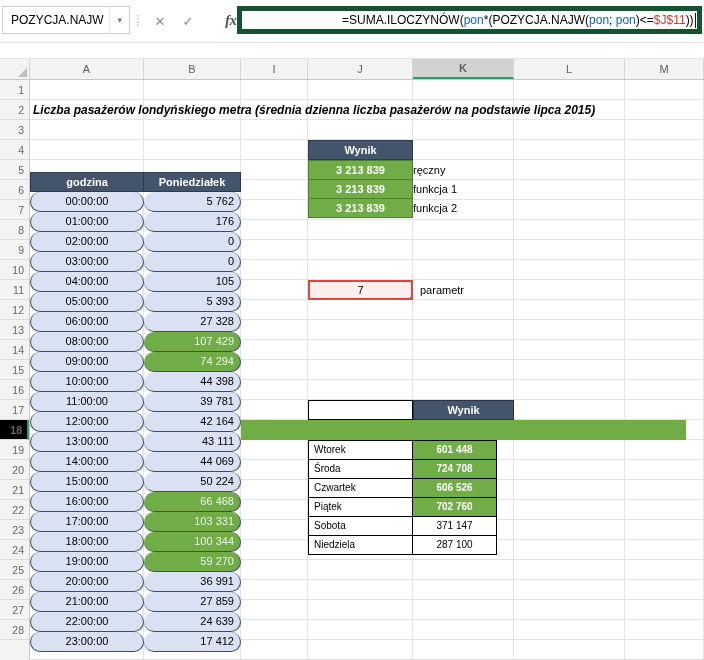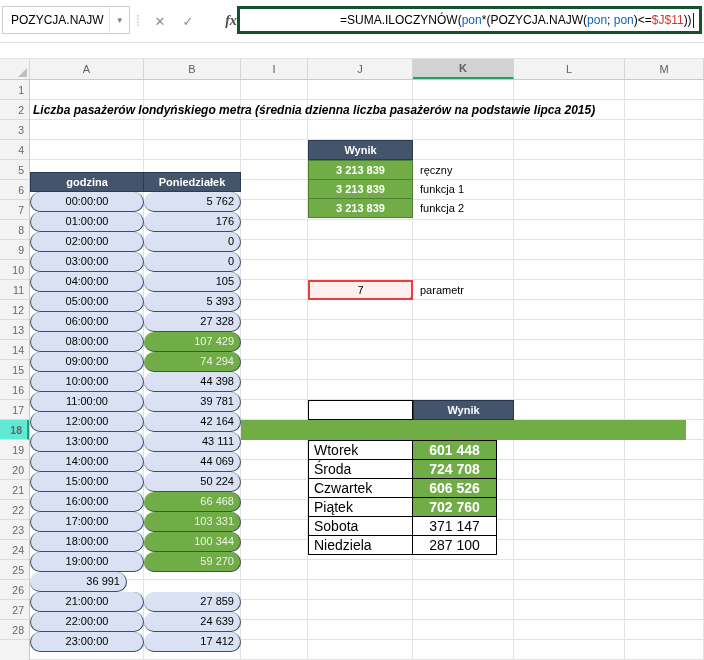--- a/index.html
+++ b/index.html
@@ -13,21 +13,21 @@
     display:flex;align-items:center;padding:0 0 0 8px;font-size:12px;box-sizing:border-box;background:#fff;}
   .nb-arrow{margin-left:auto;color:#7a7a7a;font-size:9px;border-left:1px solid #e6e6e6;height:100%;
     display:flex;align-items:center;padding:0 7px;}
   .fb-sep{position:absolute;left:136px;top:9px;color:#bdbdbd;font-size:14px;line-height:24px;}
   .fb-sep::before{content:"⁞";}
   .fb-btn{position:absolute;top:9px;width:24px;height:24px;border:none;background:transparent;color:#8c8c8c;
     font-size:13px;display:flex;align-items:center;justify-content:center;padding:0;cursor:default;}
   #b-cancel{left:148px;}
   #b-enter{left:176px;}
   #b-fx{left:204px;font-family:"Liberation Serif",serif;font-style:italic;font-weight:bold;color:#4d4d4d;font-size:14px;margin-left:15px;}
-  .fb-input{position:absolute;left:237px;top:6px;width:465px;height:28px;border:3px solid #14532d;box-sizing:border-box;
+  .fb-input{position:absolute;left:237px;top:6px;width:465px;height:28px;border:5px solid #14532d;box-sizing:border-box;
     display:flex;align-items:center;font-size:12px;padding-left:100px;white-space:pre;background:#fff;overflow:hidden;}
   .fb-input::after{content:"";display:inline-block;width:1px;height:15px;background:#1a1a1a;margin-left:1px;}
   
   .sheet{position:absolute;top:58px;left:0;width:704px;height:602px;background:#fff;}
   .col-headers{position:absolute;top:0;left:0;width:704px;height:22px;display:flex;background:#f3f3f3;
     border-top:1px solid #e3e3e3;border-bottom:1px solid #c9c9c9;box-sizing:border-box;}
   .col-headers > div{box-sizing:border-box;height:100%;border-right:1px solid #d5d5d5;display:flex;
     align-items:center;justify-content:center;font-size:11px;color:#5f5f5f;}
   .corner{width:30px;position:relative;}
   .corner::after{content:"";position:absolute;right:2px;bottom:2px;border-left:9px solid transparent;border-bottom:9px solid #bfbfbf;}
@@ -36,21 +36,21 @@
   .col-headers > div:nth-of-type(4){width:67px;}
   .col-headers > div:nth-of-type(5){width:105px;}
   .col-headers > div:nth-of-type(6){width:101px;}
   .col-headers > div:nth-of-type(7){width:111px;}
   .col-headers > div:nth-of-type(8){width:79px;}
   .colsel{background:#d2d2d2;border-bottom:2px solid #21a366 !important;color:#135c36;font-weight:bold;}
   .row-gutter{position:absolute;top:22px;left:0;bottom:0;width:30px;background:#f3f3f3;
     border-right:1px solid #c9c9c9;box-sizing:border-box;}
   .row-gutter > div{height:20px;box-sizing:border-box;border-bottom:1px solid #dcdcdc;font-size:10.5px;color:#666;
     display:flex;align-items:center;justify-content:flex-end;padding-right:5px;}
-  .rowsel{background:#5eead4;border-right:2px solid #21a366;color:#135c36;font-weight:bold;}
+  .rowsel{background:#000000;border-right:2px solid #21a366;color:#135c36;font-weight:bold;}
   .hlines{position:absolute;left:30px;right:0;top:22px;bottom:0;
     background:repeating-linear-gradient(to bottom,transparent 0px,transparent 19px,#e2e3e5 19px,#e2e3e5 20px);}
   .vline{position:absolute;top:22px;bottom:0;width:1px;background:#e2e3e5;}
   
   .title-cell{position:absolute;left:33px;top:42px;height:20px;line-height:20px;z-index:3;
     font-size:12px;font-weight:bold;font-style:italic;white-space:nowrap;}
   .hours{position:absolute;left:30px;top:82px;width:211px;z-index:4;font-size:11px;}
   .hours .hd{display:flex;height:20px;margin-top:32px;}
   .hours .hd > div{box-sizing:border-box;height:20px;line-height:18px;text-align:center;background:#44546a;color:#fff;
     font-weight:bold;border:1px solid #2b3a57;}
@@ -61,34 +61,34 @@
   .hcell.time{width:114px;text-align:center;border:1px solid #3e4c68;border-top:none;}
   .hcell.val{width:97px;text-align:right;padding-right:6px;border:1px solid #3e4c68;border-top:none;border-left:none;}
   .hcell.green{background:#70ad47;color:#edf4e7;}
   .results{position:absolute;left:308px;top:82px;z-index:4;font-size:11px;}
   .res-hd{width:105px;height:20px;box-sizing:border-box;background:#44546a;color:#fff;font-weight:bold;
     text-align:center;line-height:18px;border:1px solid #2b3a57;}
   .rrow{display:flex;height:20px;}
   .rrow + .rrow{margin-top:-1px;}
   .rcell{width:105px;box-sizing:border-box;background:#70ad47;border:1px solid #4f7d31;color:#fff;font-weight:bold;
     text-align:center;line-height:18px;}
-  .rlabel{padding-left:7px;line-height:20px;color:#000;white-space:nowrap;}
+  .rlabel{line-height:20px;color:#000;white-space:nowrap;}
   .param-hd{position:absolute;left:308px;top:202px;width:105px;height:20px;box-sizing:border-box;background:#44546a;
     color:#fff;font-weight:bold;text-align:center;line-height:18px;border:1px solid #2b3a57;z-index:4;font-size:11px;}
   .param-val{position:absolute;left:308px;top:222px;width:105px;height:20px;box-sizing:border-box;background:#fdeeef;
     border:2px solid #e8413c;text-align:center;line-height:16px;z-index:4;font-size:11px;}
   .param-val::after{content:"";position:absolute;right:-2px;bottom:-2px;width:3px;height:3px;background:#e8413c;}
   .param-label{position:absolute;left:420px;top:222px;line-height:20px;z-index:4;font-size:11px;}
   .j17{position:absolute;left:308px;top:342px;width:105px;height:20px;box-sizing:border-box;border:1px solid #000;
     background:#fff;z-index:4;}
   .k17{position:absolute;left:413px;top:342px;width:101px;height:20px;box-sizing:border-box;background:#44546a;
     border:1px solid #26334d;color:#fff;font-weight:bold;text-align:center;line-height:18px;z-index:4;font-size:11px;}
   .edit-overlay{position:absolute;left:241px;top:362px;width:445px;height:20px;box-sizing:border-box;background:#70ad47;
     z-index:6;line-height:20px;font-size:12px;white-space:pre;padding-left:3px;color:#fff;overflow:hidden;}
-  .days{position:absolute;left:308px;top:382px;z-index:4;font-size:14px;}
+  .days{position:absolute;left:308px;top:382px;z-index:4;font-size:10px;}
   .drow{display:flex;height:20px;}
   .drow + .drow{margin-top:-1px;}
   .dday{width:105px;box-sizing:border-box;border:1px solid #000;background:#fff;padding-left:5px;line-height:18px;}
   .dval{width:84px;box-sizing:border-box;border:1px solid #000;border-left:none;background:#fff;text-align:center;line-height:18px;}
   .dval.green{background:#70ad47;color:#fff;font-weight:bold;}
 </style>
 </head>
 <body>
 
 <div>
@@ -261,20 +261,21 @@
             <div class="hcell time">18:00:00</div>
             <div class="hcell val green">100 344</div>
           </div>
 
           <div class="hrow">
             <div class="hcell time">19:00:00</div>
             <div class="hcell val green">59 270</div>
           </div>
 
           <div class="hrow">
+            <div class="hcell time">20:00:00</div>
             <div class="hcell val">36 991</div>
           </div>
 
           <div class="hrow">
             <div class="hcell time">21:00:00</div>
             <div class="hcell val">27 859</div>
           </div>
 
           <div class="hrow">
             <div class="hcell time">22:00:00</div>

